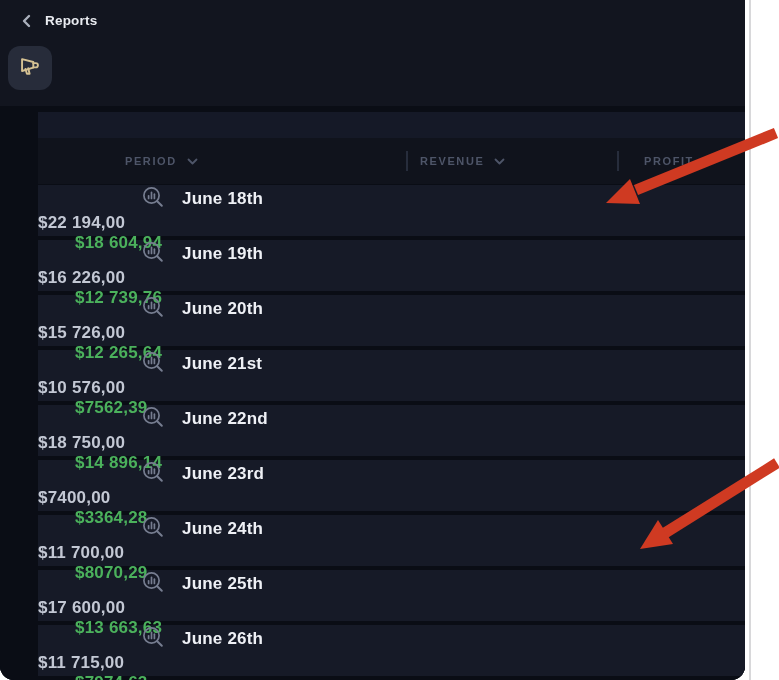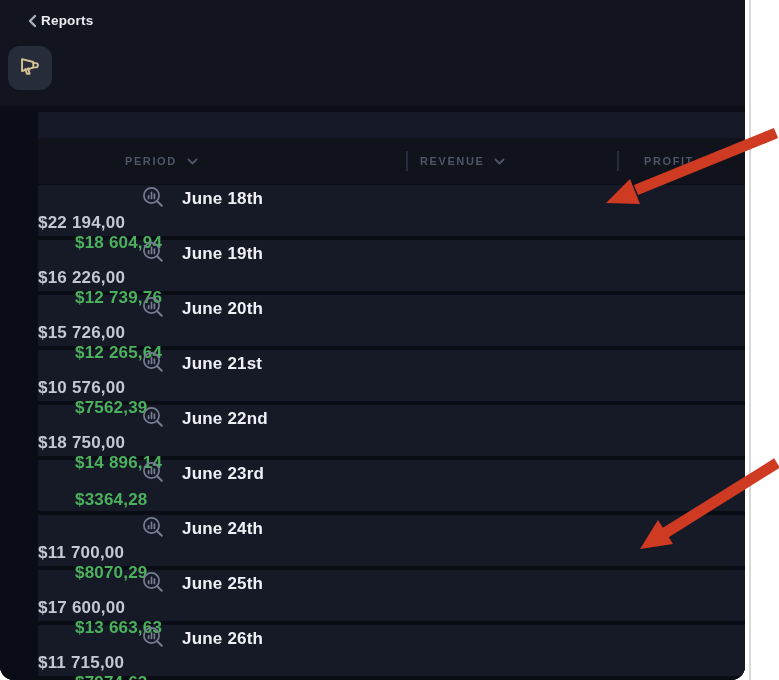--- a/index.html
+++ b/index.html
@@ -9,21 +9,21 @@
     font-family:"Liberation Sans","DejaVu Sans",sans-serif;
     -webkit-font-smoothing:antialiased;
   }
   .window{
     position:absolute;left:0;top:0;width:745px;height:680px;
     background:#0a0d15;border-radius:0 0 14px 14px;overflow:hidden;
   }
   
   .topbar{position:absolute;left:0;top:0;width:100%;height:106px;background:#12151f;}
   .breadcrumb{
-    position:absolute;left:27px;top:13px;display:flex;align-items:flex-end;gap:3px;
+    position:absolute;left:21px;top:13px;display:flex;align-items:flex-end;gap:13px;
     cursor:pointer;
   }
   .breadcrumb .chev{display:flex;align-items:center;}
   .breadcrumb .bc-label{font-size:13.5px;font-weight:bold;color:#e9ebf0;letter-spacing:.2px;}
   .app-header{
     position:absolute;left:8px;top:46px;display:flex;align-items:center;gap:15px;
     width:730px;overflow:hidden;white-space:nowrap;
   }
   .icon-box{
     width:44px;height:44px;border-radius:12px;background:#272c3a;
@@ -248,20 +248,23 @@
         <svg width="24" height="24" viewBox="0 0 24 24" fill="none" stroke="#767d90" stroke-width="1.7" stroke-linecap="round">
           <circle cx="10.5" cy="10.5" r="7.6"></circle>
           <line x1="16.2" y1="16.2" x2="20.8" y2="20.8" stroke-width="2"></line>
           <line x1="7.6" y1="13.4" x2="7.6" y2="10.8"></line>
           <line x1="10.5" y1="13.4" x2="10.5" y2="7.4"></line>
           <line x1="13.4" y1="13.4" x2="13.4" y2="9.2"></line>
         </svg>
       </span>
       <span class="period-text">June 23rd</span>
     </div>
+    <div class="tc tc2">
+      <span class="revenue-text">$7400,00</span>
+    </div>
     <div class="tc tc3">
       <span class="profit-text">$3364,28</span>
     </div>
   </div>
 
   <div class="trow">
     <div class="tc tc1">
       <span>
         <svg width="24" height="24" viewBox="0 0 24 24" fill="none" stroke="#767d90" stroke-width="1.7" stroke-linecap="round">
           <circle cx="10.5" cy="10.5" r="7.6"></circle>

